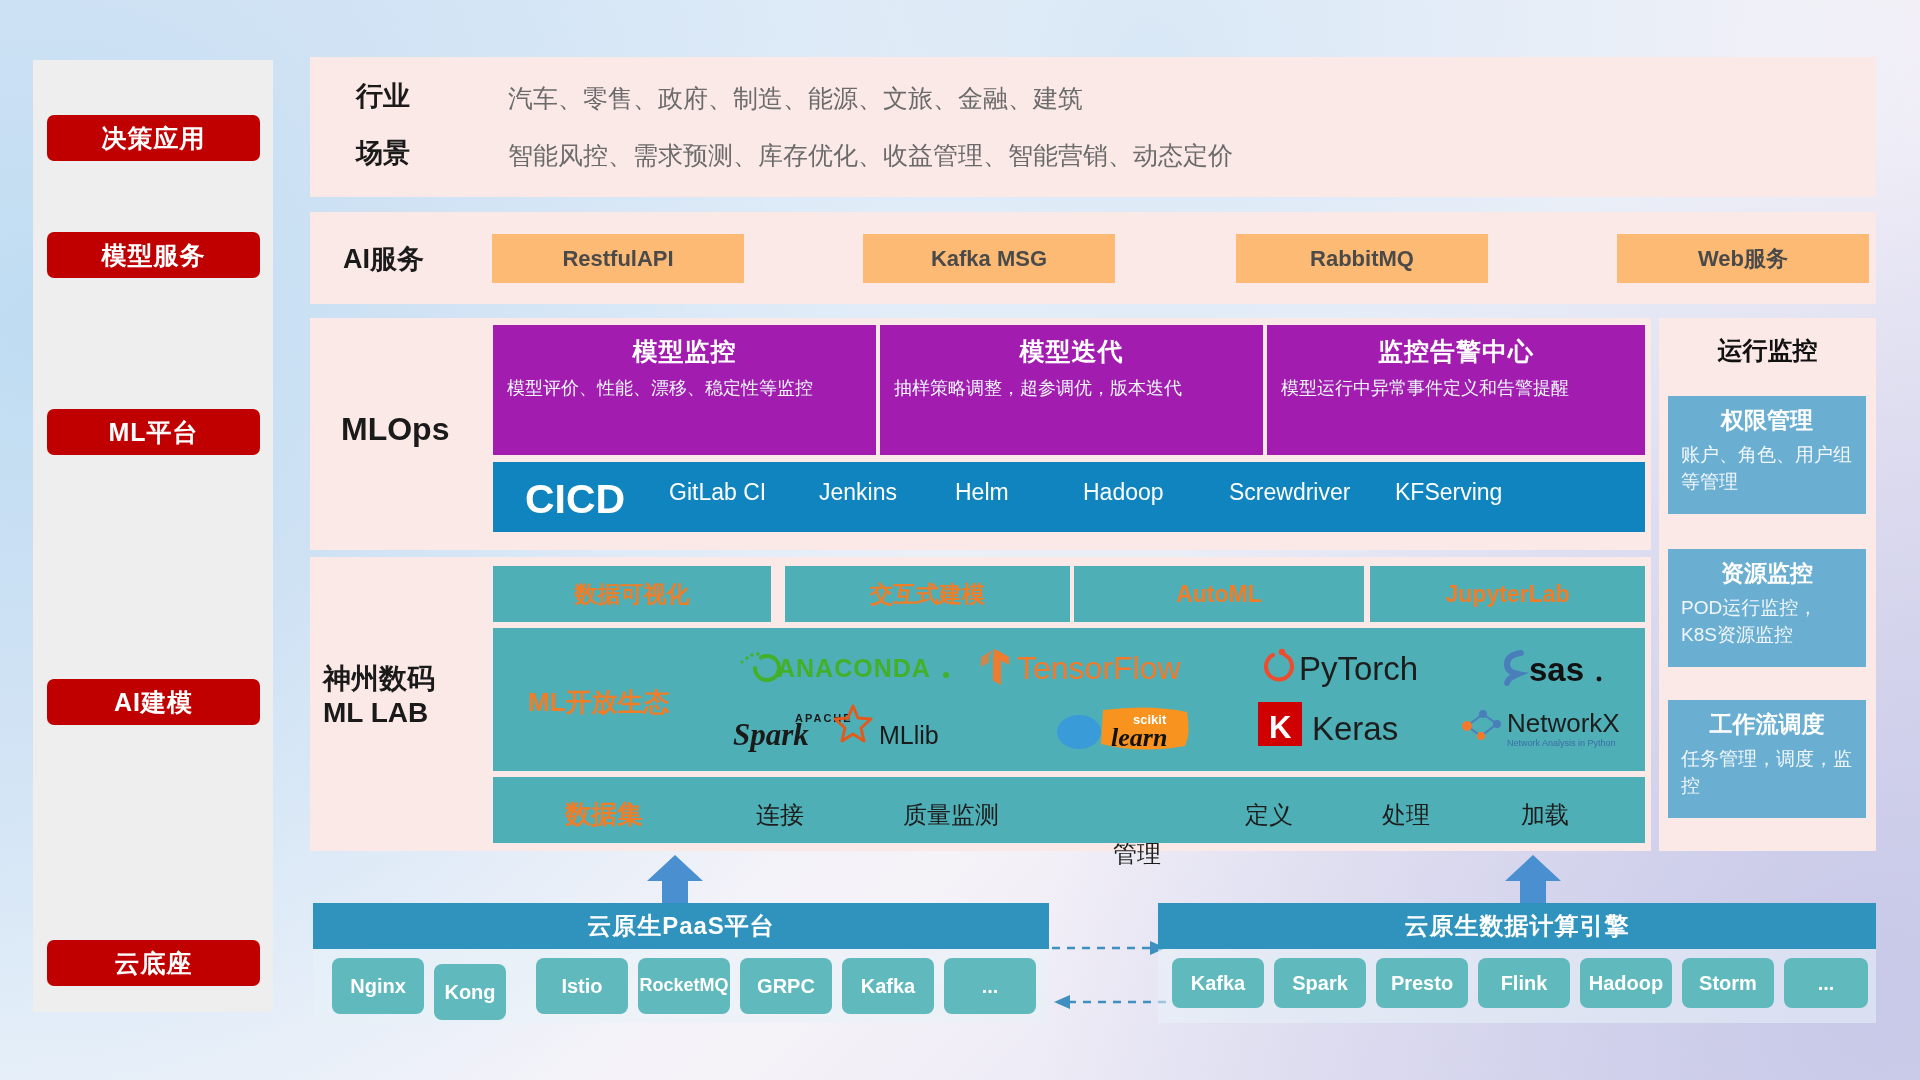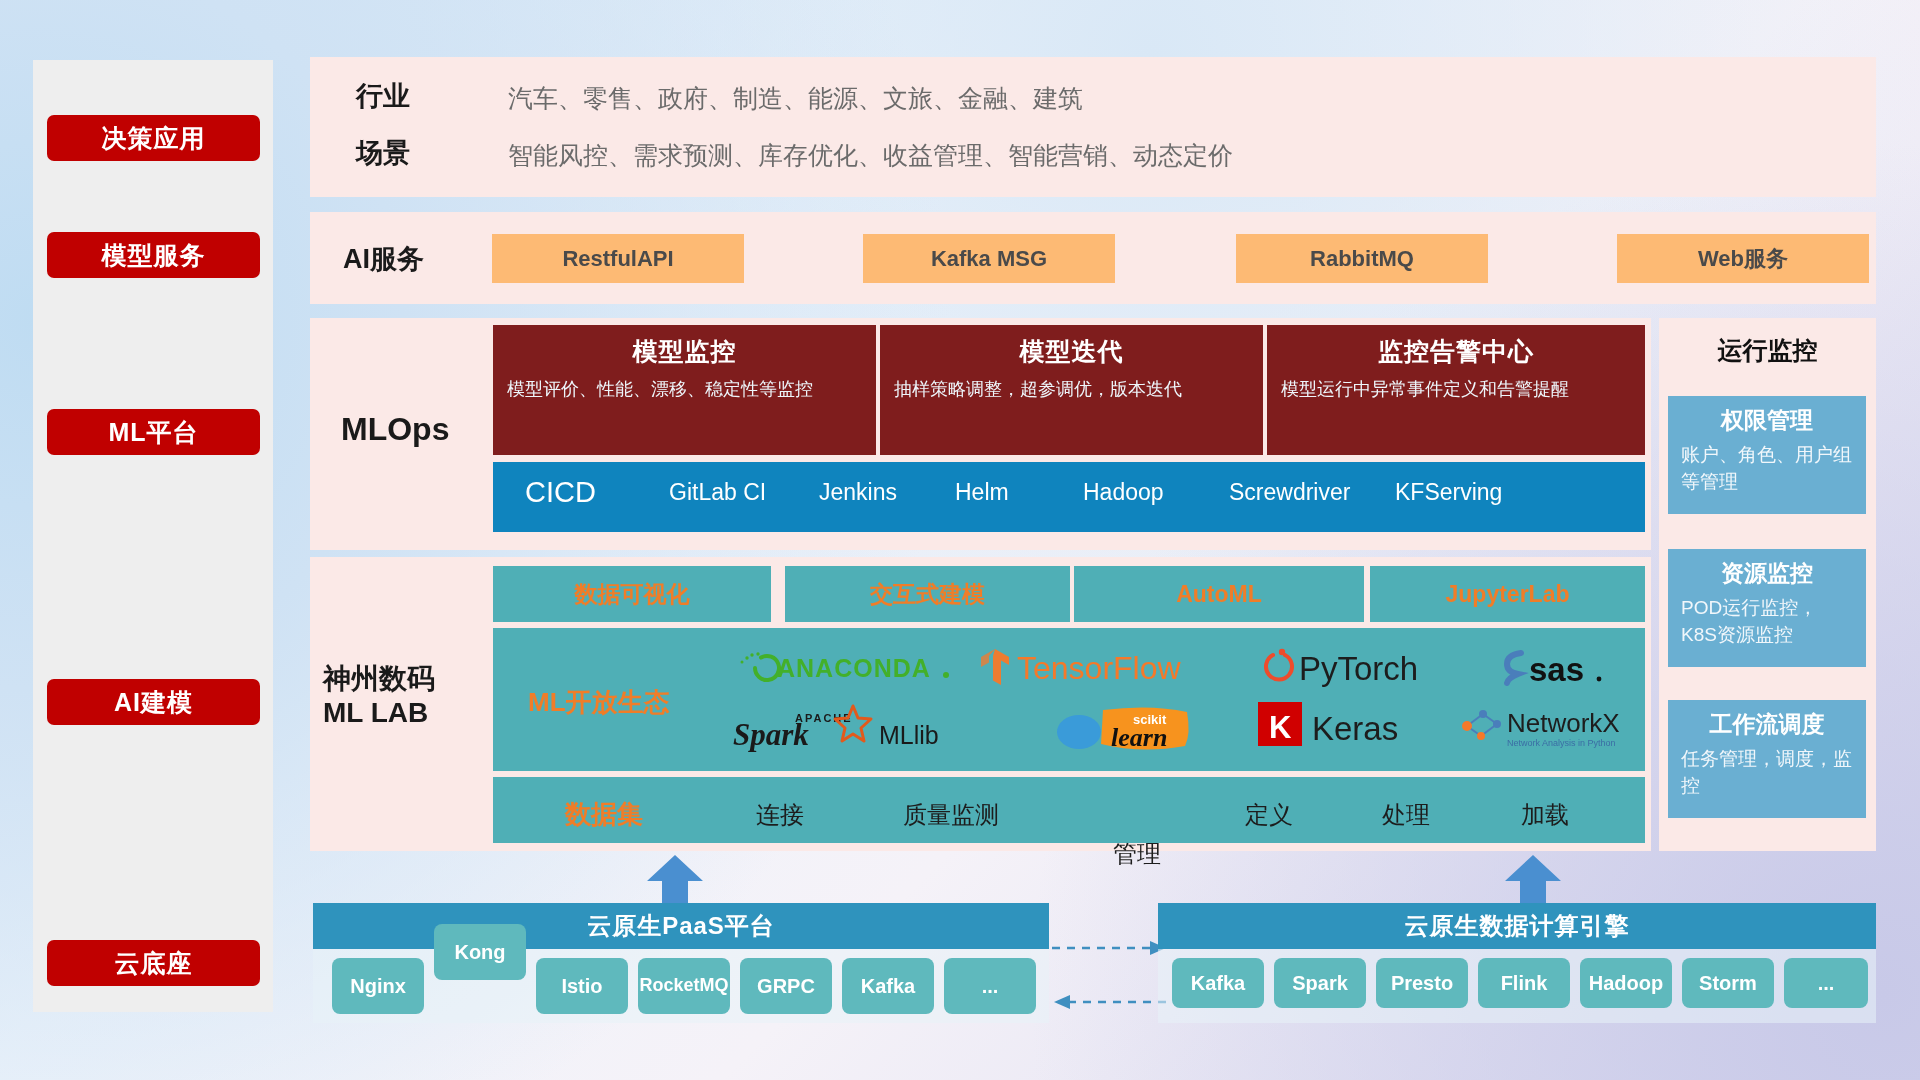--- a/index.html
+++ b/index.html
@@ -40,34 +40,34 @@
 
   
   .gchip{
     position:absolute; height:49px; background:#fdba74;
     display:flex; align-items:center; justify-content:center;
     color:#4a4a4a; font-size:22px; font-weight:600;
   }
 
   
   .bluecard{
-    position:absolute; background:#7f1d1d; color:#fff; overflow:hidden;
+    position:absolute; background:#a21caf; color:#fff; overflow:hidden;font-family:Liberation Mono, monospace;
   }
   .bluecard .h{
     text-align:center; font-size:25px; font-weight:700; padding-top:10px;
     letter-spacing:1px;
   }
   .bluecard .p{
     font-size:18px; line-height:1.45; padding:8px 14px 0 14px; color:#eef6fb;
   }
   .cicd{
     position:absolute; background:#0f84be; color:#fff; overflow:hidden;
   }
   .cicd .lab{
-    position:absolute; left:32px; top:14px; font-size:29px; font-weight:400;
+    position:absolute; left:32px; top:14px; font-size:41px; font-weight:700;
   }
   .cicd .it{
     position:absolute; top:16px; font-size:23px; width:118px;
     line-height:1.25; color:#fff;
   }
 
   
   .teal{ position:absolute; background:#4fafb6; overflow:hidden; }
   .tealchip{
     position:absolute; background:#4fafb6;
@@ -296,21 +296,21 @@
   <svg class="dashed" style="left:1052px; top:940px;" width="120" height="80">
     <line x1="0" y1="8" x2="98" y2="8" stroke="#3f8fc0" stroke-width="2.5" stroke-dasharray="8 7"></line>
     <polygon points="98,1 114,8 98,15" fill="#3f8fc0"></polygon>
     <line x1="114" y1="62" x2="18" y2="62" stroke="#3f8fc0" stroke-width="2.5" stroke-dasharray="8 7"></line>
     <polygon points="18,55 2,62 18,69" fill="#3f8fc0"></polygon>
   </svg>
 
   <div class="cloudwrap" style="left:313px; top:903px; width:736px; height:120px;"></div>
   <div class="cloudhdr" style="left:313px; top:903px; width:736px; height:46px;">云原生PaaS平台</div>
   <div class="cchip" style="left:332px; top:958px; width:92px; height:56px;">Nginx</div>
-  <div class="cchip" style="left:434px; top:924px; width:92px; height:56px;">Kong</div>
+  <div class="cchip" style="left:434px; top:964px; width:72px; height:56px;">Kong</div>
   <div class="cchip" style="left:536px; top:958px; width:92px; height:56px;">Istio</div>
   <div class="cchip" style="left:638px; top:958px; width:92px; height:56px; font-size:18px;">RocketMQ</div>
   <div class="cchip" style="left:740px; top:958px; width:92px; height:56px;">GRPC</div>
   <div class="cchip" style="left:842px; top:958px; width:92px; height:56px;">Kafka</div>
   <div class="cchip" style="left:944px; top:958px; width:92px; height:56px;">...</div>
 
   <div class="cloudwrap" style="left:1158px; top:903px; width:718px; height:120px;"></div>
   <div class="cloudhdr" style="left:1158px; top:903px; width:718px; height:46px;">云原生数据计算引擎</div>
   <div class="cchip" style="left:1172px; top:958px; width:92px; height:50px;">Kafka</div>
   <div class="cchip" style="left:1274px; top:958px; width:92px; height:50px;">Spark</div>

